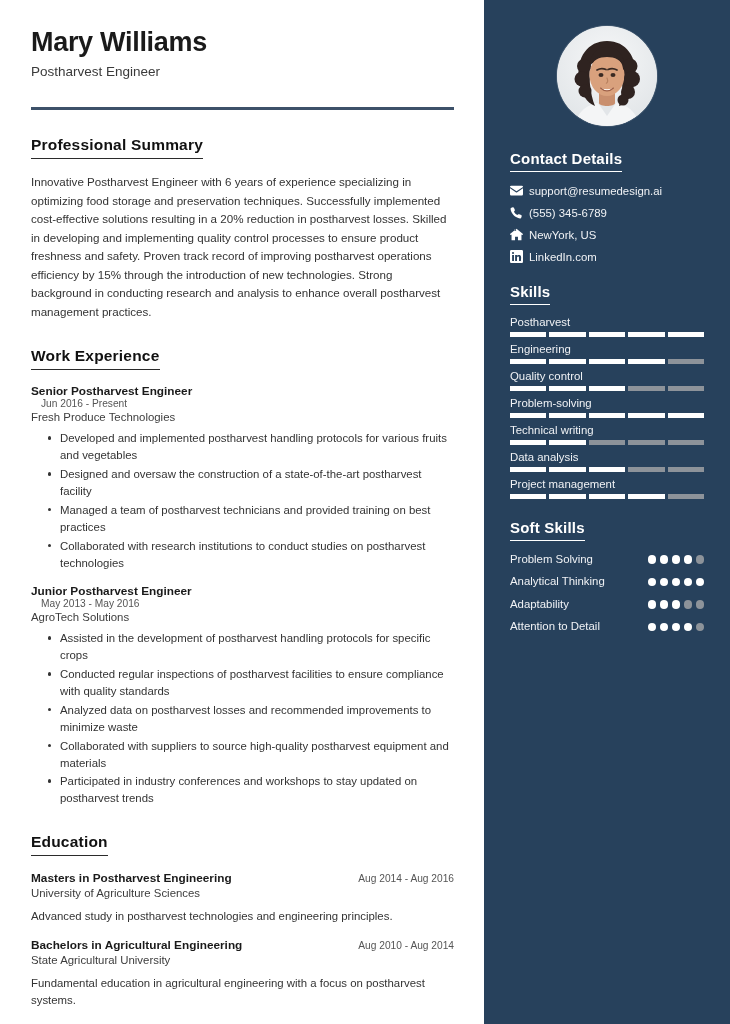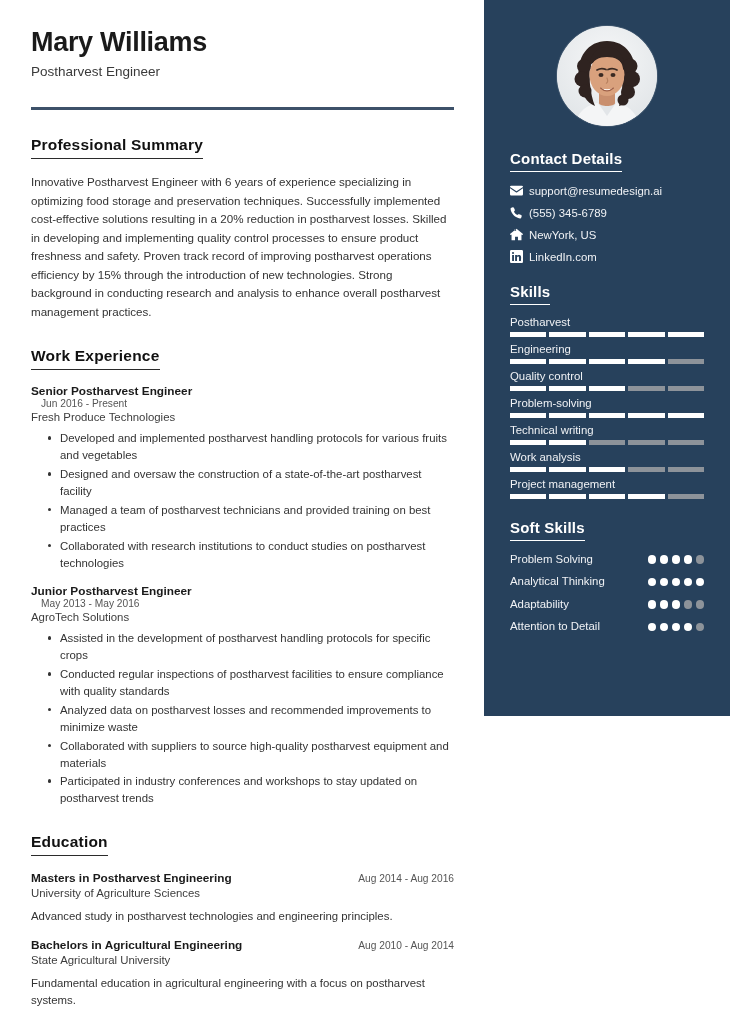--- a/index.html
+++ b/index.html
@@ -158,21 +158,21 @@
   .edu-desc {
     font-size: 11.4px;
     color: #333333;
     margin-top: 9px;
     line-height: 1.5;
   }
 
   
   .sidebar {
     width: 246px;
-    height: 716px;
+    height: 1024px;
     background: #27415c;
     padding: 0 26px;
     color: #ffffff;
   }
 
   .avatar-wrap {
     display: flex;
     justify-content: center;
     margin-top: 26px;
   }
@@ -506,21 +506,21 @@
           <div class="skill-name">Technical writing</div>
           <div class="skill-bar">
               <span class="seg on"></span>
               <span class="seg on"></span>
               <span class="seg"></span>
               <span class="seg"></span>
               <span class="seg"></span>
             </div>
         </div>
         <div class="skill-row">
-          <div class="skill-name">Work analysis</div>
+          <div class="skill-name">Data analysis</div>
           <div class="skill-bar">
               <span class="seg on"></span>
               <span class="seg on"></span>
               <span class="seg on"></span>
               <span class="seg"></span>
               <span class="seg"></span>
             </div>
         </div>
         <div class="skill-row">
           <div class="skill-name">Project management</div>

